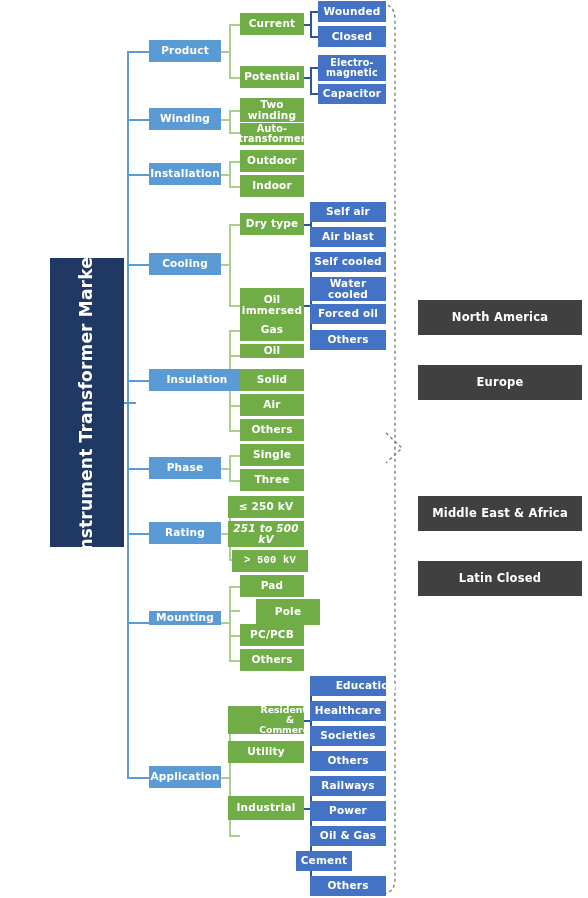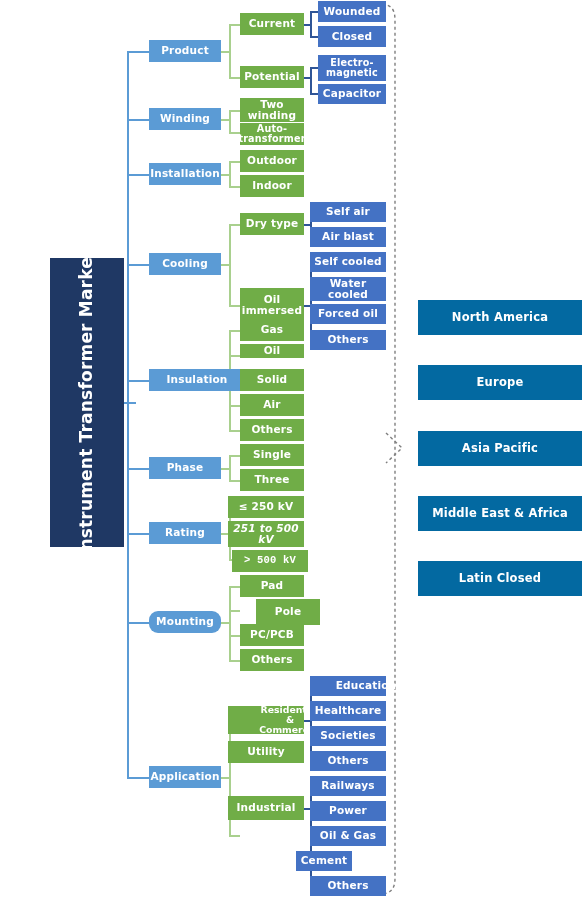--- a/index.html
+++ b/index.html
@@ -7,21 +7,21 @@
        font-family:"DejaVu Sans","Liberation Sans",sans-serif;}
   #stage{position:relative;width:588px;height:898px;}
 
   
   .node{position:absolute;box-sizing:border-box;display:flex;align-items:center;
         justify-content:center;text-align:center;color:#ffffff;font-weight:bold;
         line-height:1.05;letter-spacing:.2px;z-index:5;}
   .lvl1{background:#5B9BD5;font-size:10.5px;}
   .lvl2{background:#70AD47;font-size:10.5px;}
   .lvl3{background:#4472C4;font-size:10.5px;}
-  .region{background:#0369a1;font-size:11.5px;}
+  .region{background:#404040;font-size:11.5px;}
   .root{background:#1F3864;font-size:17px;}
   .root span{display:block;transform:rotate(-90deg);white-space:nowrap;
              transform-origin:center center;}
   .shrink{font-size:9.3px;font-weight:bold;letter-spacing:0;padding-left:48px;}
   .tight{font-size:9.6px;}
 
   
   .ln{position:absolute;z-index:1;}
   .hb{background:#5B9BD5;height:1.6px;}
   .vb{background:#5B9BD5;width:1.6px;}
@@ -68,21 +68,21 @@
     </div>
   <div class="node lvl1" style="left:149px;top:369px;width:96px;height:22px;">
       <span>Insulation</span>
     </div>
   <div class="node lvl1" style="left:149px;top:457px;width:72px;height:22px;">
       <span>Phase</span>
     </div>
   <div class="node lvl1" style="left:149px;top:522px;width:72px;height:22px;">
       <span>Rating</span>
     </div>
-  <div class="node lvl1" style="left:149px;top:611px;width:72px;height:22px;border-radius:9px;">
+  <div class="node lvl1" style="left:149px;top:611px;width:72px;height:14px;">
       <span>Mounting</span>
     </div>
   <div class="node lvl1" style="left:149px;top:766px;width:72px;height:22px;">
       <span>Application</span>
     </div>
 
   <div class="ln hg" style="left:221px;top:51px;width:9px;"></div>
   <div class="ln vg" style="left:229px;top:24px;height:54px;"></div>
   <div class="ln hg" style="left:229px;top:24px;width:11px;"></div>
   <div class="ln hg" style="left:229px;top:77px;width:11px;"></div>
@@ -320,23 +320,20 @@
     <path d="M 2 4 C 10 5, 15 8, 15 20 L 15 878 C 15 890, 10 893, 2 894" fill="none" stroke="#7F7F7F" stroke-width="1.4" stroke-dasharray="3,3"></path>
     <path d="M 6 433 L 22 448 L 6 463" fill="none" stroke="#7F7F7F" stroke-width="1.4" stroke-dasharray="3,3"></path>
   </svg>
 
   <div class="node region" style="left:418px;top:300px;width:164px;height:35px;">
       <span>North America</span>
     </div>
   <div class="node region" style="left:418px;top:365px;width:164px;height:35px;">
       <span>Europe</span>
     </div>
-  <div class="node region" style="left:418px;top:431px;width:164px;height:35px;">
-      <span>Asia Pacific</span>
-    </div>
   <div class="node region" style="left:418px;top:496px;width:164px;height:35px;">
       <span>Middle East &amp; Africa</span>
     </div>
   <div class="node region" style="left:418px;top:561px;width:164px;height:35px;">
       <span>Latin Closed</span>
     </div>
 
 </div>
 
 </body></html>

